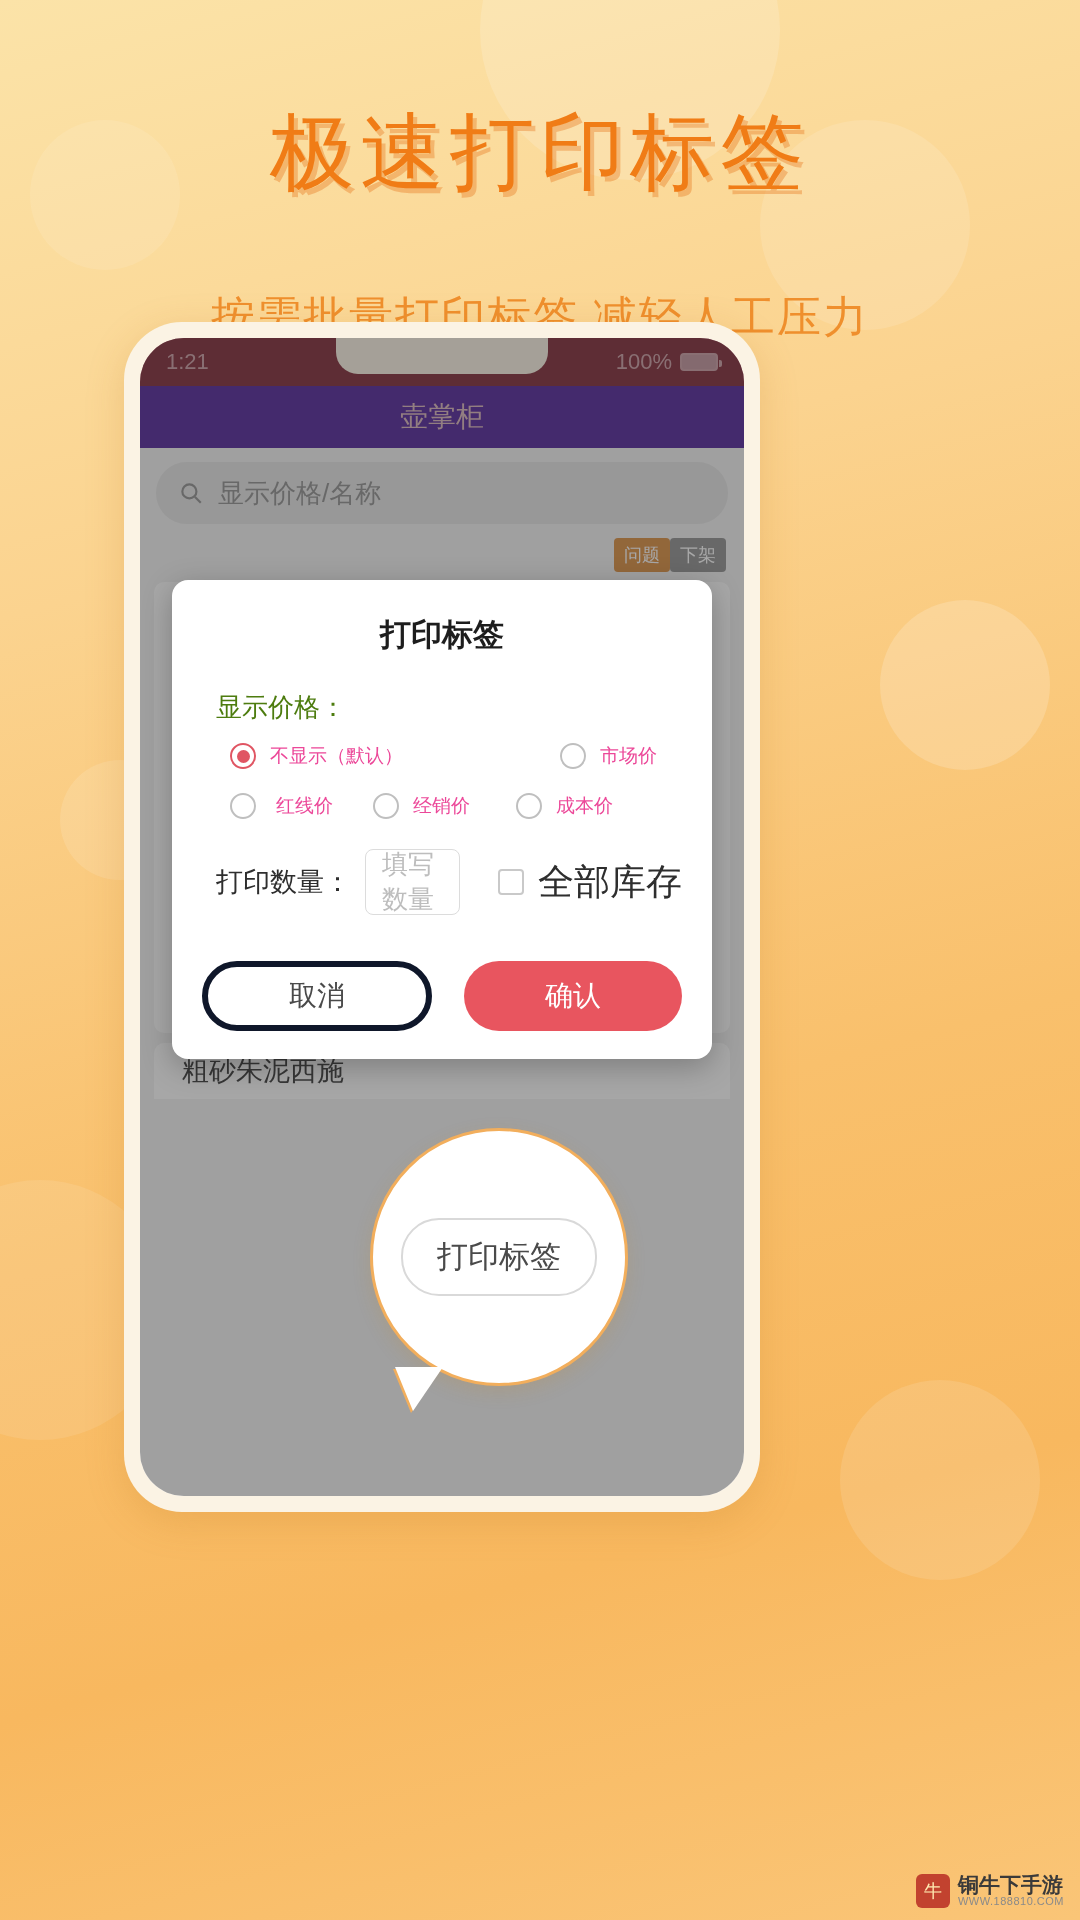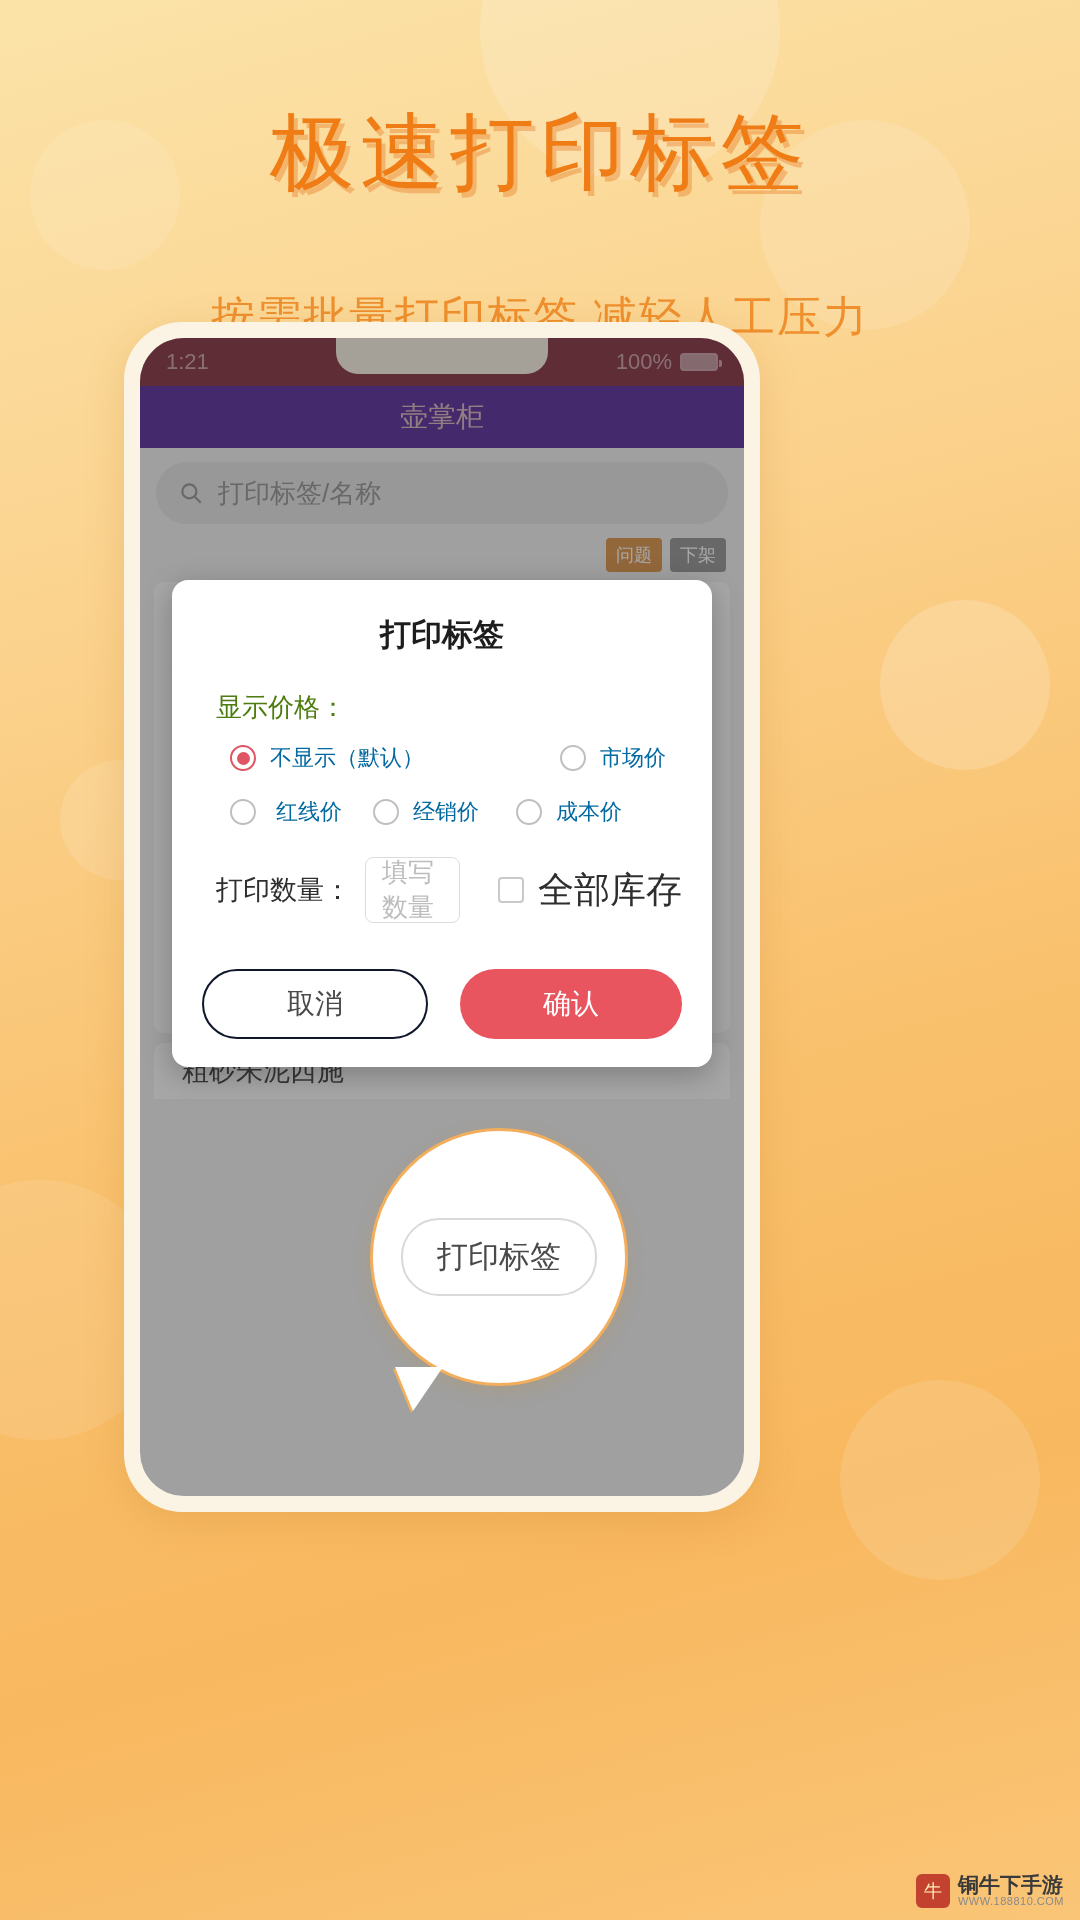--- a/index.html
+++ b/index.html
@@ -105,21 +105,21 @@
   .content { position: relative; background: #f2f2f2; height: calc(100% - 110px); }
 
   .searchwrap { padding: 14px 16px 10px; background: #f2f2f2; }
   .searchbar {
     height: 62px; background: #e3e3e3; border-radius: 31px;
     display: flex; align-items: center; gap: 14px; padding: 0 22px;
   }
   .search-ic { width: 26px; height: 26px; flex: 0 0 auto; }
   .search-ph { color: #8d8d8d; font-size: 26px; }
 
-  .chiprow { display: flex; justify-content: flex-end; gap: 8px; padding: 4px 18px 0; }
+  .chiprow { display: flex; justify-content: flex-end; gap: 0; padding: 4px 18px 0; }
   .chip {
     font-size: 18px; color: #fff; padding: 5px 10px; border-radius: 4px;
   }
   .chip.warn { background: #d98a3a; }
   .chip.off  { background: #8d8d8d; }
 
   .card {
     background: #fff; margin: 10px 14px; border-radius: 10px; padding: 16px 18px;
   }
   .prod-title { font-size: 26px; color: #3b3b3b; margin-bottom: 10px; }
@@ -172,41 +172,41 @@
   .radio-row.r2 .ro { width: 143px; }
   .radio-row.r2 .ro:nth-child(1) { margin-left: 0; gap: 20px; }
   .ro { display: flex; align-items: center; gap: 14px; padding-left: 28px; }
   .rbox {
     width: 26px; height: 26px; border-radius: 50%;
     border: 2px solid #bfbfbf; flex: 0 0 auto;
     display: flex; align-items: center; justify-content: center;
   }
   .rbox.on { border-color: #e05563; }
   .rbox.on::after { content:""; width: 13px; height: 13px; border-radius: 50%; background: #e05563; }
-  .ro-label { font-size: 22px; color: #0369a1; white-space: nowrap; }
+  .ro-label { font-size: 19px; color: #ec4899; white-space: nowrap; }
 
   .qty-row { display: flex; align-items: center; margin-top: 30px; padding-left: 14px; }
   .qty-label { font-size: 27px; color: #2e2e2e; white-space: nowrap; margin-right: 14px; }
   .qty-input {
     width: 188px; height: 66px;
     border: 1px solid #dcdcdc; border-radius: 8px;
     display: flex; align-items: center; padding: 0 16px;
     font-size: 26px; color: #bdbdbd;
   }
   .allstock { display: flex; align-items: center; gap: 14px; margin-left: 38px; }
   .cbox { width: 26px; height: 26px; border: 2px solid #c9c9c9; border-radius: 4px; flex: 0 0 auto; }
   .allstock-label { font-size: 36px; color: #2e2e2e; white-space: nowrap; }
 
   .modal-actions { display: flex; gap: 32px; margin-top: 46px; }
   .m-btn {
     flex: 1; height: 70px; border-radius: 35px;
     display: flex; align-items: center; justify-content: center;
     font-size: 28px;
   }
-  .m-cancel { border: 2px solid #0f172a; color: #4a4a4a; background: #fff; }
+  .m-cancel { border: 6px solid #0f172a; color: #4a4a4a; background: #fff; }
   .m-confirm { background: #e8555f; color: #fff; }
 
   
   .callout {
     position: absolute;
     left: 370px; top: 1128px;
     width: 258px; height: 258px;
     background: #fff;
     border: 3px solid #f2ae5c;
     border-radius: 50%;
@@ -279,21 +279,21 @@
     </div>
 
     <div class="content">
 
       <div class="searchwrap">
         <div class="searchbar">
           <svg class="search-ic" viewBox="0 0 24 24" fill="none" stroke="#8d8d8d" stroke-width="2">
             <circle cx="10.5" cy="10.5" r="6.5"></circle>
             <line x1="15.5" y1="15.5" x2="21" y2="21"></line>
           </svg>
-          <span class="search-ph">打印标签/名称</span>
+          <span class="search-ph">显示价格/名称</span>
         </div>
       </div>
 
       <div class="chiprow">
         <span class="chip warn">问题</span>
         <span class="chip off">下架</span>
       </div>
 
       <div class="card">
         <div class="prod-title">粗砂朱泥西施</div>

